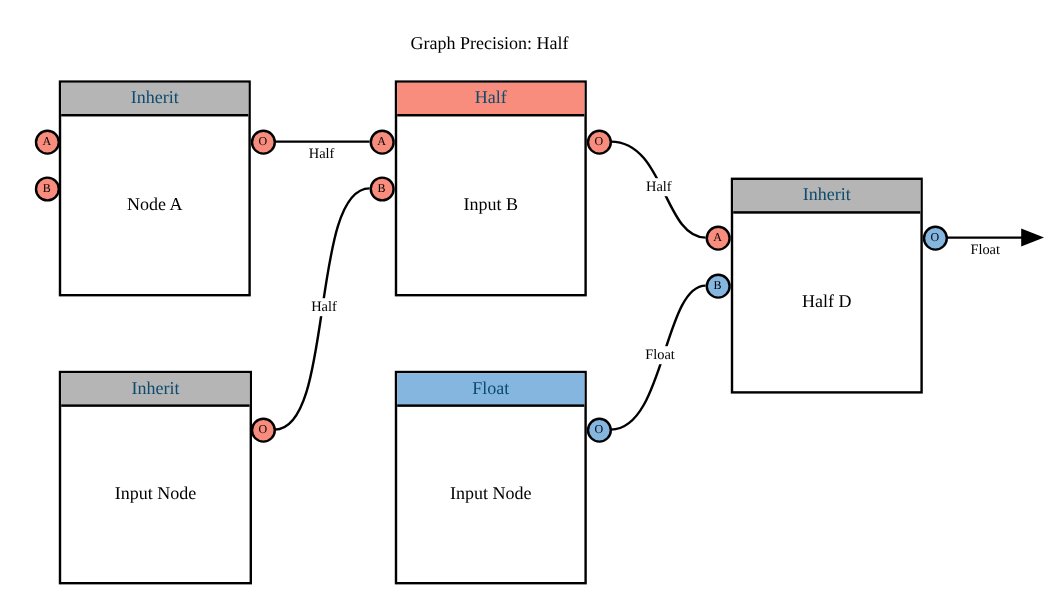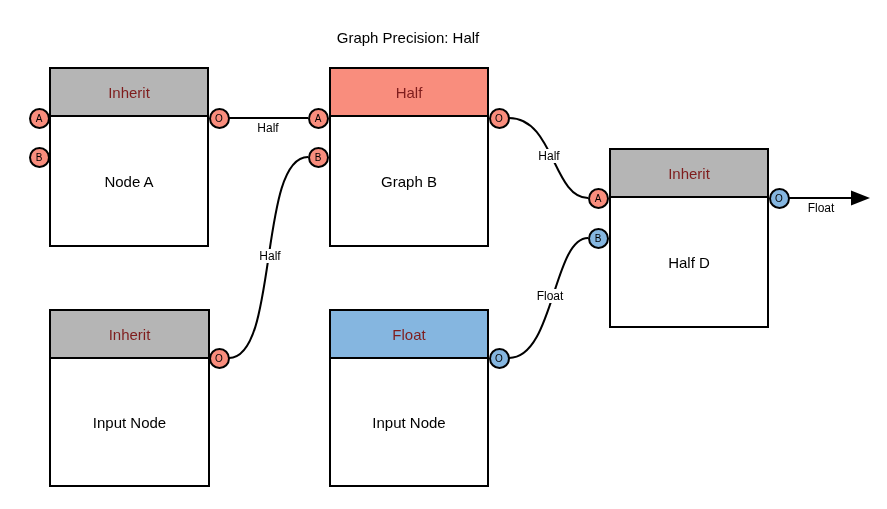--- a/index.html
+++ b/index.html
@@ -1,40 +1,40 @@
 <!DOCTYPE html>
 <html><head>
 <meta charset="utf-8">
 <style>
   html,body{margin:0;padding:0;background:#fff;}
   #canvas{
     position:relative;
     width:887px;height:509px;
     background:#ffffff;
-    font-family:Liberation Sans, sans-serif;
+    font-family:Liberation Serif, serif;
     overflow:hidden;
   }
   #edge-layer{
     position:absolute;left:0;top:0;width:887px;height:509px;
     z-index:1;
   }
   .node{
     position:absolute;
     background:#ffffff;
     border:2px solid #000000;
     box-sizing:border-box;
     z-index:2;
     display:flex;flex-direction:column;
   }
   .node-header{
-    height:48px;
+    height:28px;
     box-sizing:border-box;
     border-bottom:2px solid #000000;
     display:flex;align-items:center;justify-content:center;
-    font-size:15px;color:#7f1d1d;
+    font-size:15px;color:#0c4a6e;
   }
   .hdr-gray{background:#B5B5B5;}
   .hdr-salmon{background:#F98D7D;}
   .hdr-blue{background:#85B6E0;}
   .node-body{
     flex:1;
     display:flex;align-items:center;justify-content:center;
     font-size:15px;color:#000;
   }
   .port{
@@ -83,21 +83,21 @@
 
   <div class="diagram-title">Graph Precision: Half</div>
 
   <div class="node" style="left:49px;top:67px;width:160px;height:180px;">
     <div class="node-header hdr-gray">Inherit</div>
     <div class="node-body">Node A</div>
   </div>
 
   <div class="node" style="left:329px;top:67px;width:160px;height:180px;">
     <div class="node-header hdr-salmon">Half</div>
-    <div class="node-body">Graph B</div>
+    <div class="node-body">Input B</div>
   </div>
 
   <div class="node" style="left:609px;top:148px;width:160px;height:180px;">
     <div class="node-header hdr-gray">Inherit</div>
     <div class="node-body">Half D</div>
   </div>
 
   <div class="node" style="left:49px;top:309px;width:161px;height:178px;">
     <div class="node-header hdr-gray">Inherit</div>
     <div class="node-body">Input Node</div>

